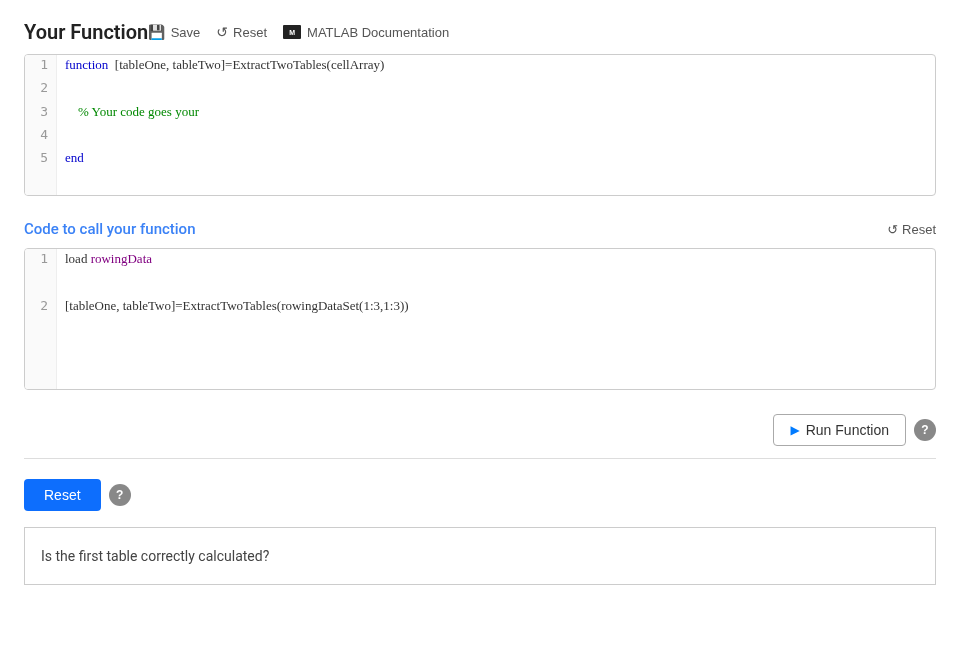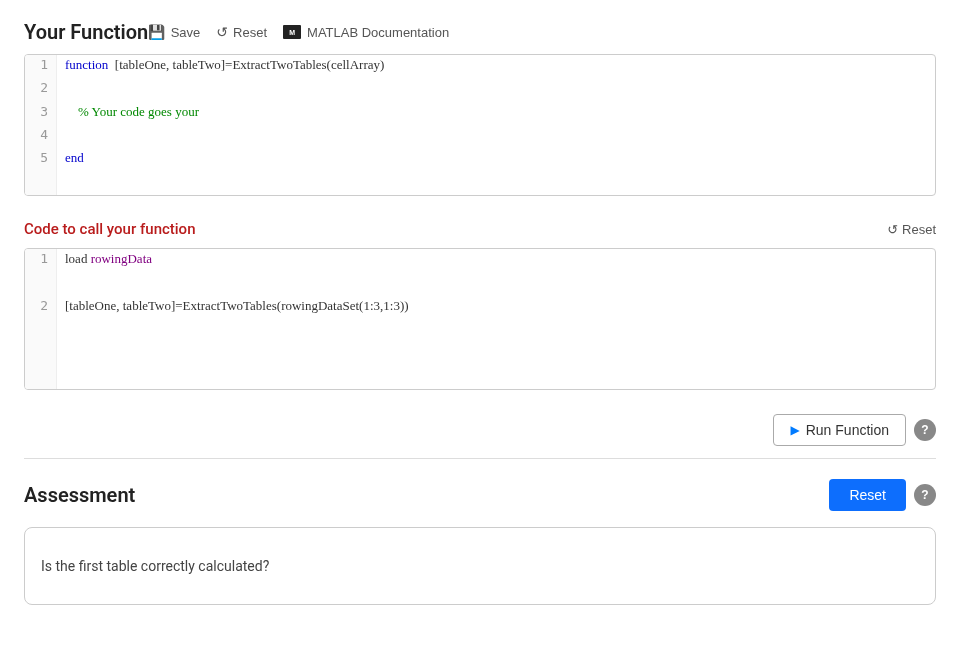--- a/index.html
+++ b/index.html
@@ -111,21 +111,21 @@
     
     .section-sub-header {
       display: flex;
       align-items: center;
       justify-content: space-between;
       margin-bottom: 10px;
     }
     .section-sub-title {
       font-size: 15px;
       font-weight: 500;
-      color: #b91c1c;
+      color: #3b82f6;
     }
     .reset-btn {
       display: flex;
       align-items: center;
       gap: 4px;
       background: none;
       border: none;
       cursor: pointer;
       color: #555;
       font-size: 13px;
@@ -200,22 +200,22 @@
       border-radius: 4px;
       padding: 8px 20px;
       font-size: 14px;
       cursor: pointer;
       font-weight: 500;
     }
 
     
     .assessment-item {
       border: 1px solid #ccc;
-      border-radius: 8px;
-      padding: 30px 16px;
+      border-radius: 0;
+      padding: 20px 16px;
       margin-bottom: 16px;
       color: #444;
       font-size: 14px;
       background: #fff;
     }
   </style>
 </head>
 <body>
 
 <div class="section-header">
@@ -302,21 +302,20 @@
 <div class="run-area">
   <button class="run-btn">
     <span class="play-icon">▶</span>
     <span>Run Function</span>
   </button>
   <button class="help-circle">?</button>
 </div>
 
 <div class="assessment-section">
   <div class="assessment-header">
-    <span class="assessment-title">Assessment</span>
     <div class="assessment-actions">
       <button class="submit-btn">Reset</button>
       <button class="help-circle">?</button>
     </div>
   </div>
 
   <div class="assessment-item">
     <span>Is the first table correctly calculated?</span>
   </div>
 </div>

